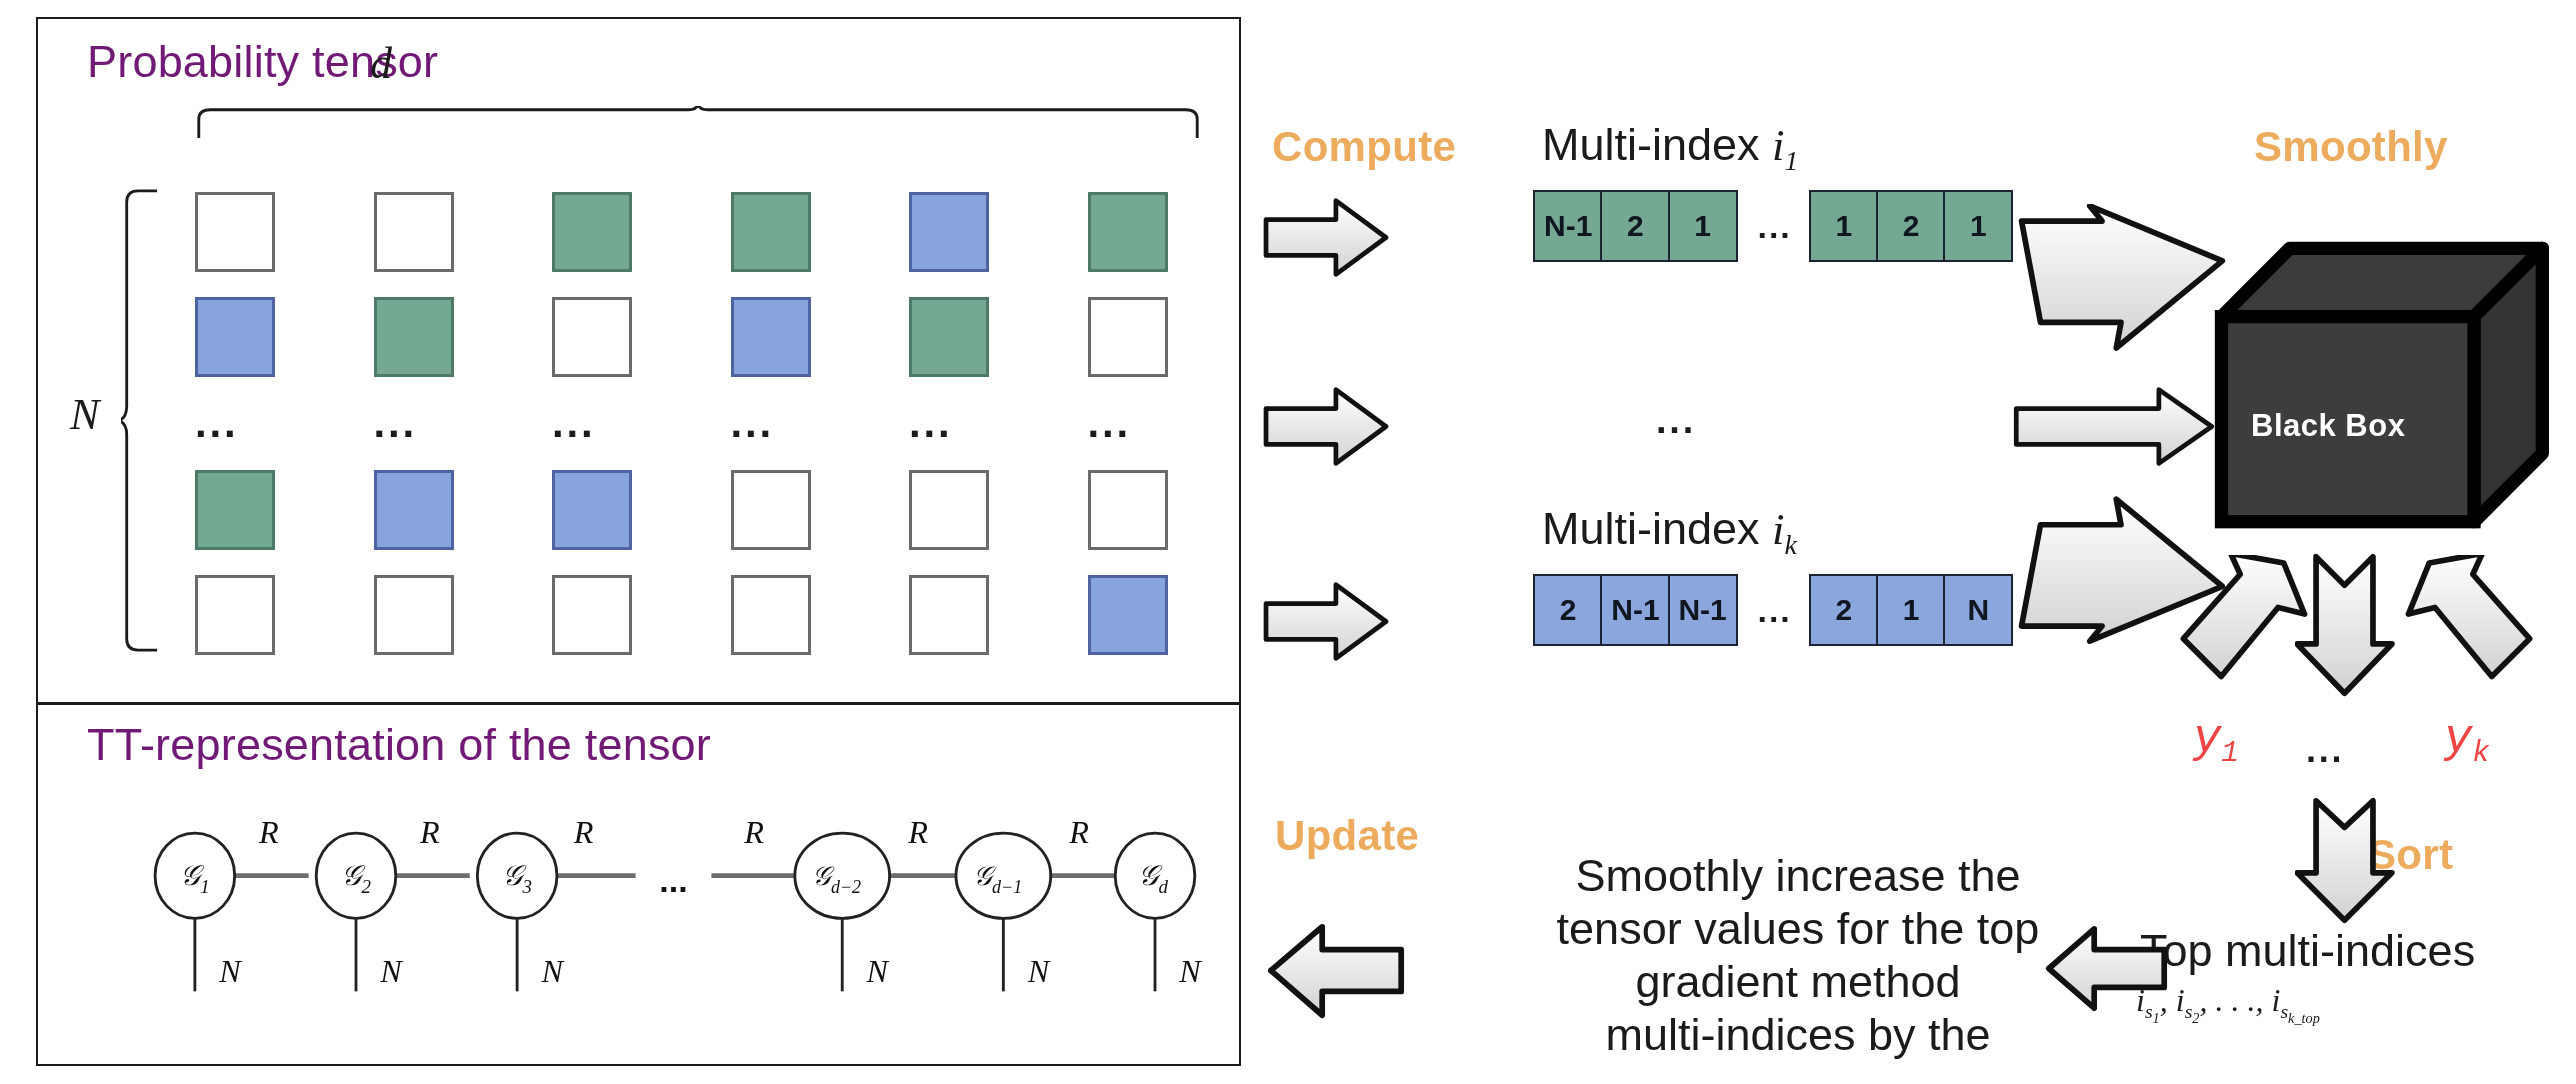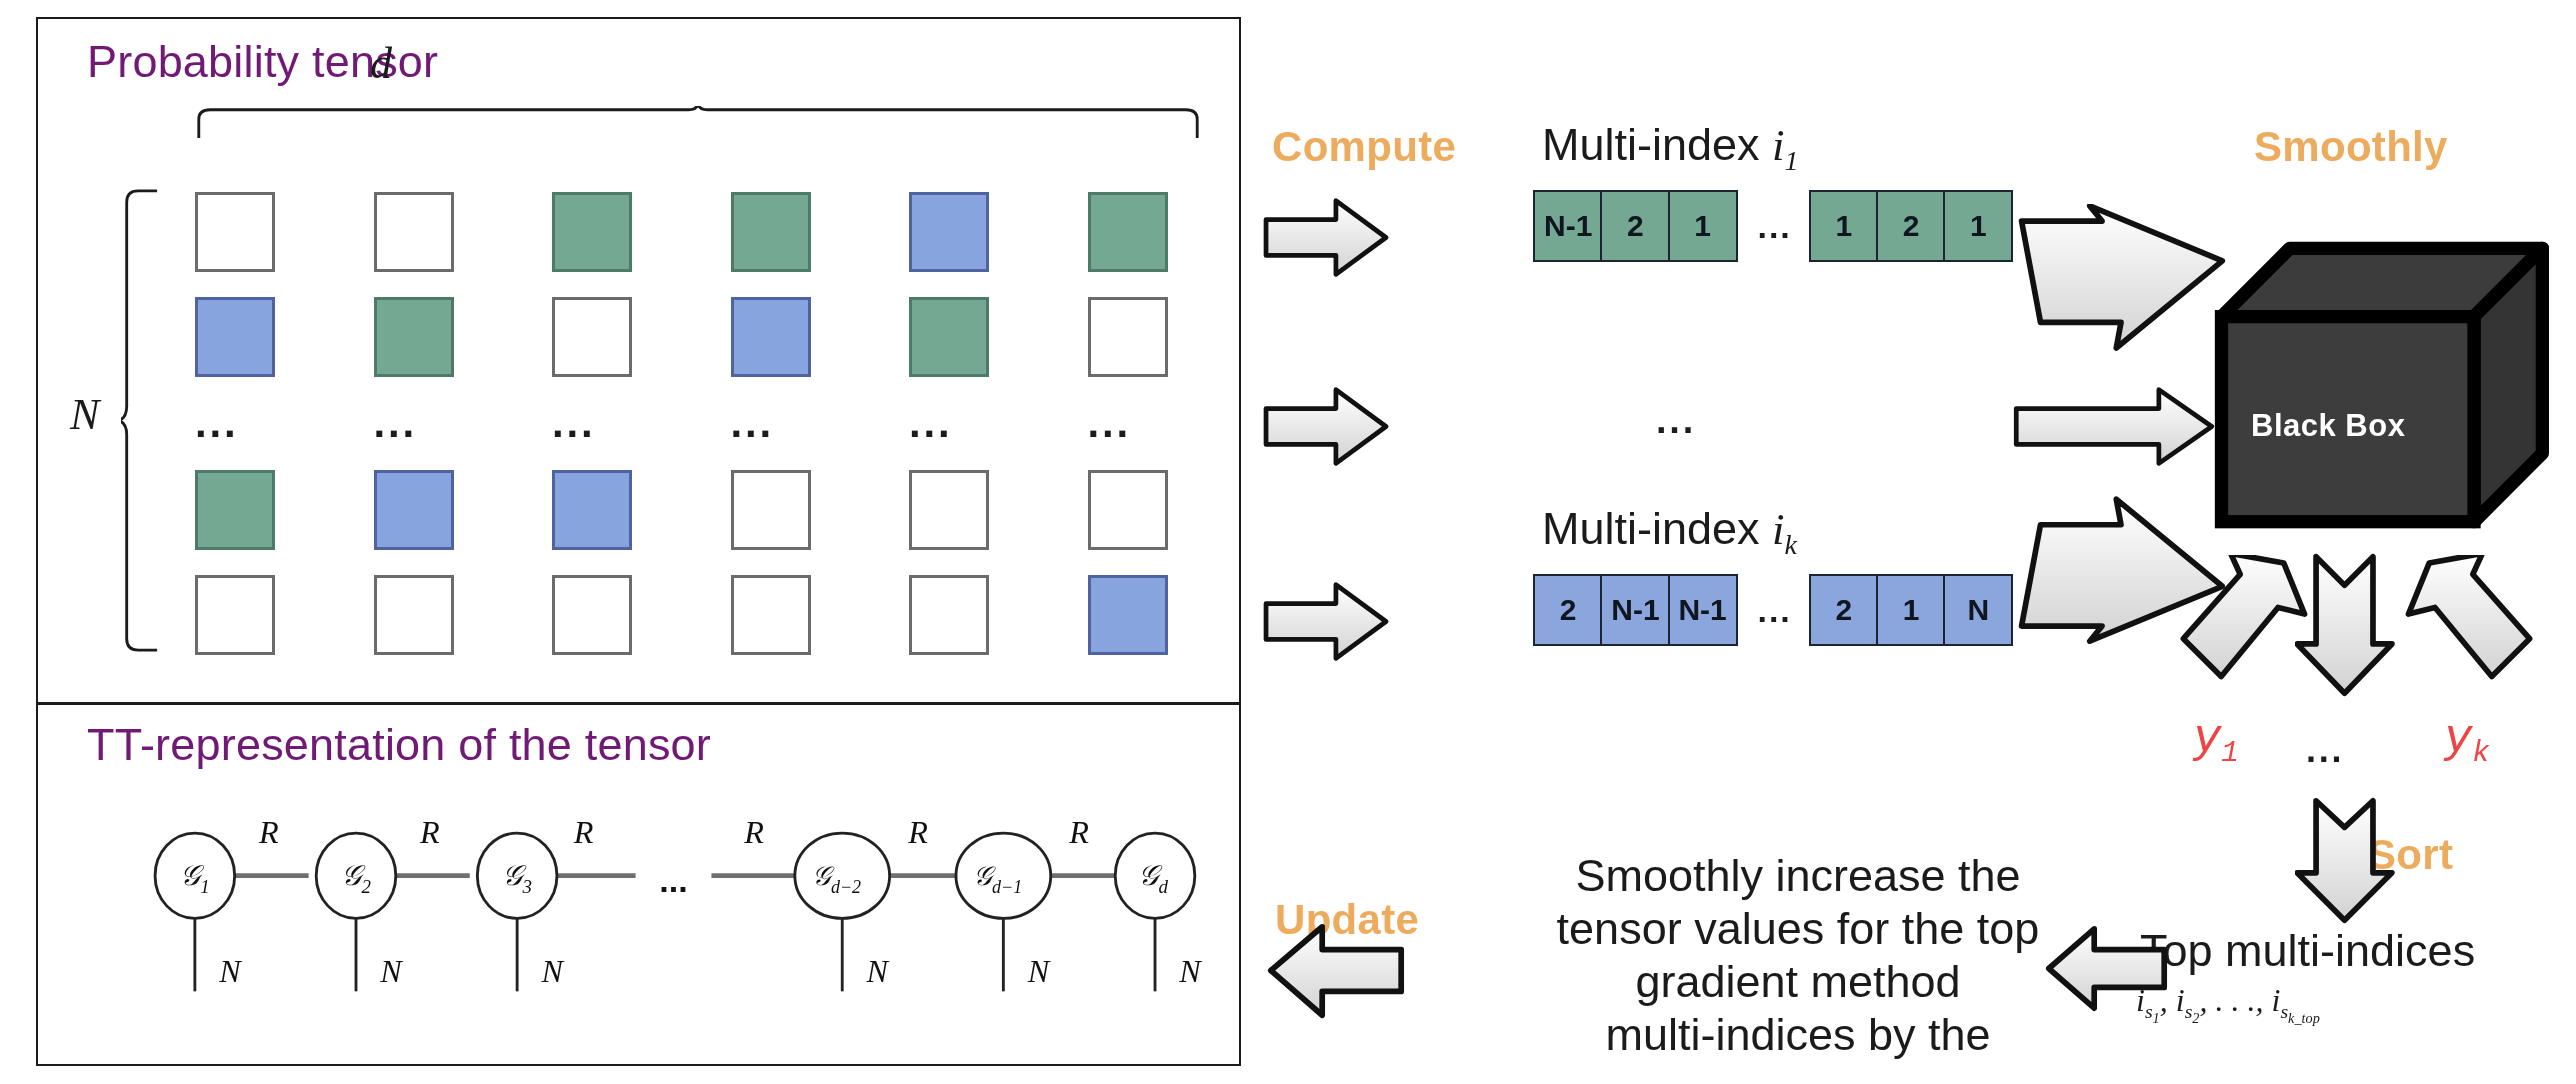--- a/index.html
+++ b/index.html
@@ -42,21 +42,21 @@
   
   #tt-network{position:absolute;left:142px;top:816px;width:1082px;height:218px;}
   .tt-node-label{font-family:"Liberation Serif",serif;font-style:italic;}
 
   
   .step-label{position:absolute;color:#edab5e;font-weight:700;font-size:42px;
               letter-spacing:0.3px;white-space:nowrap;}
   #label-sample{left:1272px;top:123px;}
   #label-compute{left:2254px;top:123px;}
   #label-sort{left:2368px;top:831px;}
-  #label-update{left:1275px;top:896px;}
+  #label-update{left:1275px;top:812px;}
 
   .mi-title{position:absolute;font-size:45px;color:#1b1b1b;white-space:nowrap;}
   #mi-title-1{left:1542px;top:119px;}
   #mi-title-k{left:1542px;top:503px;}
   .mi-sub{font-family:"Liberation Serif",serif;font-style:italic;font-size:45px;}
   .mi-sub sub{font-size:.62em;font-style:italic;}
 
   .mi-strip{position:absolute;display:flex;align-items:center;}
   #mi-strip-1{left:1536px;top:190px;}
   #mi-strip-k{left:1536px;top:574px;}

